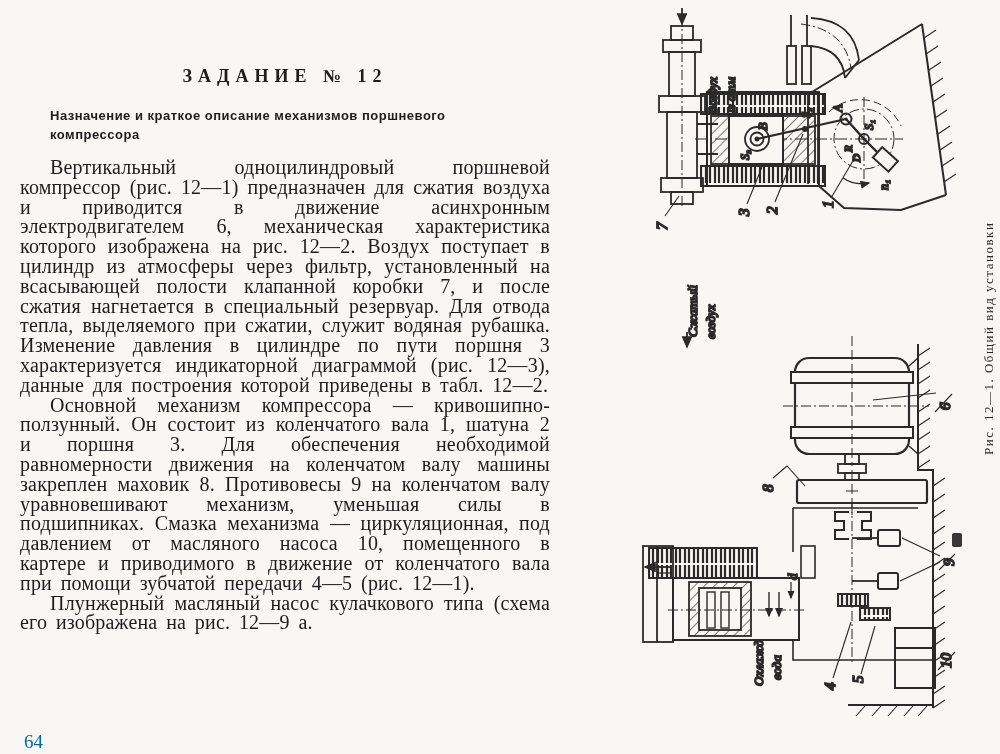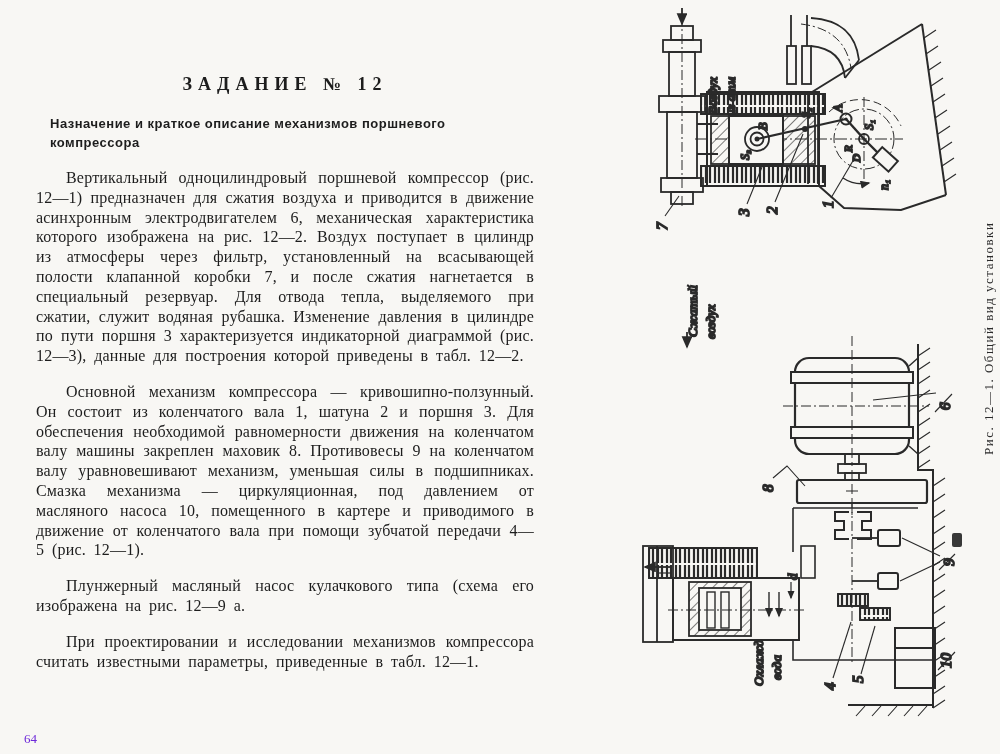--- a/index.html
+++ b/index.html
@@ -1,46 +1,45 @@
 <!DOCTYPE html>
 <html><head>
 <meta charset="utf-8">
 <style>
   html,body{margin:0;padding:0;background:#e8e8e6;}
   #page{position:relative;width:1000px;height:754px;background:#f8f7f4;overflow:hidden;
         font-family:"Liberation Serif","DejaVu Serif",serif;color:#1d1d1d;}
-  .col{position:absolute;left:20px;top:72px;width:530px;}
+  .col{position:absolute;left:20px;top:64px;width:530px;}
   .col h1{font-size:18px;line-height:24px;font-weight:bold;text-align:center;
           letter-spacing:6px;margin:0 0 18px 0;}
   .col h2{font-family:"Liberation Sans","DejaVu Sans",sans-serif;font-size:14.5px;line-height:21px;
           font-weight:bold;text-align:center;letter-spacing:1px;margin:0 auto 22px auto;max-width:455px;}
   .col h3{font-family:"Liberation Sans","DejaVu Sans",sans-serif;font-size:13px;line-height:19px;
           font-weight:bold;text-align:left;letter-spacing:.5px;margin:0 auto 14px auto;max-width:470px;}
-  .col p{margin:16px;font-size:16px;line-height:19.8px;text-align:justify;text-indent:30px;
+  .col p{margin:0;font-size:20px;line-height:19.8px;text-align:justify;text-indent:30px;
          word-spacing:3.5px;letter-spacing:.2px;}
-  .pagenum{position:absolute;left:24px;top:731px;font-size:13px;color:#6d28d9;}
+  .pagenum{position:absolute;left:24px;top:731px;font-size:19px;color:#0369a1;}
   svg text{font-family:"Liberation Serif","DejaVu Serif",serif;font-style:italic;fill:#222;}
   .vcap{position:absolute;left:889px;top:345px;width:200px;height:20px;line-height:20px;
         text-align:center;font-size:13px;letter-spacing:1.5px;color:#2a2a2a;
         transform:rotate(-90deg);white-space:nowrap;}
   .blob{position:absolute;left:952px;top:533px;width:10px;height:14px;background:#161616;
         opacity:.85;border-radius:2px;}
 </style>
 </head>
 <body>
 
 <div id="page">
 
   <div class="col">
     <h1>ЗАДАНИЕ  № 12</h1>
     <h3>Назначение и краткое описание механизмов поршневого компрессора</h3>
     <p>Вертикальный одноцилиндровый поршневой компрессор (рис. 12—1) предназначен для сжатия воздуха и приводится в движение асинхронным электродвигателем 6, механическая характеристика которого изображена на рис. 12—2. Воздух поступает в цилиндр из атмосферы через фильтр, установленный на всасывающей полости клапанной коробки 7, и после сжатия нагнетается в специальный резервуар. Для отвода тепла, выделяемого при сжатии, служит водяная рубашка. Изменение давления в цилиндре по пути поршня 3 характеризуется индикаторной диаграммой (рис. 12—3), данные для построения которой приведены в табл. 12—2.</p>
     <p>Основной механизм компрессора — кривошипно-ползунный. Он состоит из коленчатого вала 1, шатуна 2 и поршня 3. Для обеспечения необходимой равномерности движения на коленчатом валу машины закреплен маховик 8. Противовесы 9 на коленчатом валу уравновешивают механизм, уменьшая силы в подшипниках. Смазка механизма — циркуляционная, под давлением от масляного насоса 10, помещенного в картере и приводимого в движение от коленчатого вала при помощи зубчатой передачи 4—5 (рис. 12—1).</p>
     <p>Плунжерный масляный насос кулачкового типа (схема его изображена на рис. 12—9 а.</p>
-    <p>При проектировании и исследовании механизмов компрессора считать известными параметры, приведенные в табл. 12—1.</p>
   </div>
 
   <div class="pagenum">64</div>
 
   <svg id="fig1" style="position:absolute;left:645px;top:2px" width="320" height="348" viewBox="0 0 320 348" stroke="#2a2a2a" stroke-width="1.8" fill="none" stroke-linecap="butt">
     <defs>
       <pattern id="fins" width="9" height="26" patternUnits="userSpaceOnUse">
         <path d="M2,1 V25 M7,1 V25" stroke="#2a2a2a" stroke-width="2.2"></path>
       </pattern>
       <pattern id="hatch" width="7" height="7" patternUnits="userSpaceOnUse" patternTransform="rotate(45)">

